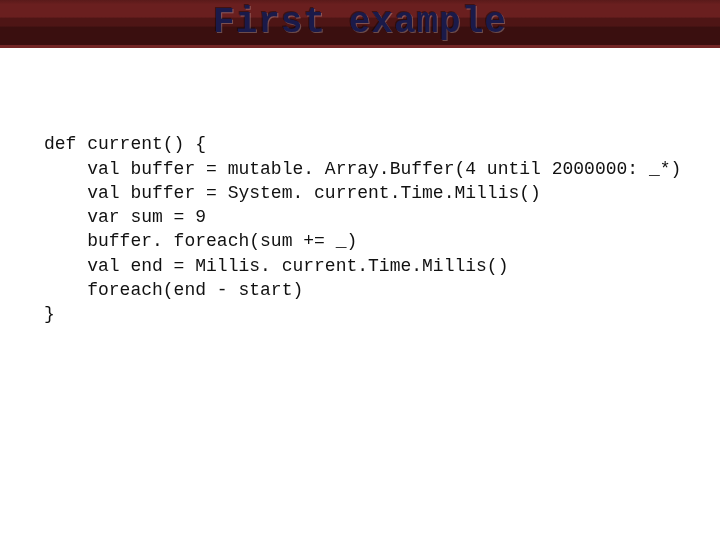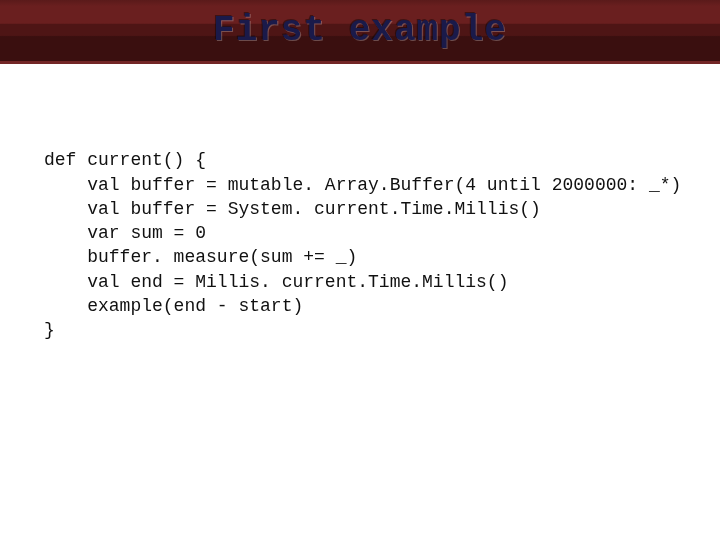--- a/index.html
+++ b/index.html
@@ -6,21 +6,21 @@
     margin: 0;
     padding: 0;
     width: 720px;
     height: 540px;
     background: #ffffff;
     font-family: "Courier New", Courier, monospace;
     overflow: hidden;
   }
   .header {
     width: 100%;
-    height: 64px;
+    height: 48px;
     background: linear-gradient(
       to bottom,
       #5a1a1a 0%,
       #6a1f1f 10%,
       #6a1f1f 38%,
       #4e1515 40%,
       #4e1515 58%,
       #3a0f0f 60%,
       #3a0f0f 100%
     );
@@ -54,18 +54,18 @@
 <body>
 
 <div class="header">
   <div class="title">First example</div>
 </div>
 
 <div class="code-block">
 <span>def current() {</span>
 <span>    val buffer = mutable. Array.Buffer(4 until 2000000: _*)</span>
 <span>    val buffer = System. current.Time.Millis()</span>
-<span>    var sum = 0</span>
-<span>    buffer. measure(sum += _)</span>
+<span>    var sum = 9</span>
+<span>    buffer. foreach(sum += _)</span>
 <span>    val end = Millis. current.Time.Millis()</span>
-<span>    example(end - start)</span>
+<span>    foreach(end - start)</span>
 <span>}</span>
 </div>
 
 </body></html>

